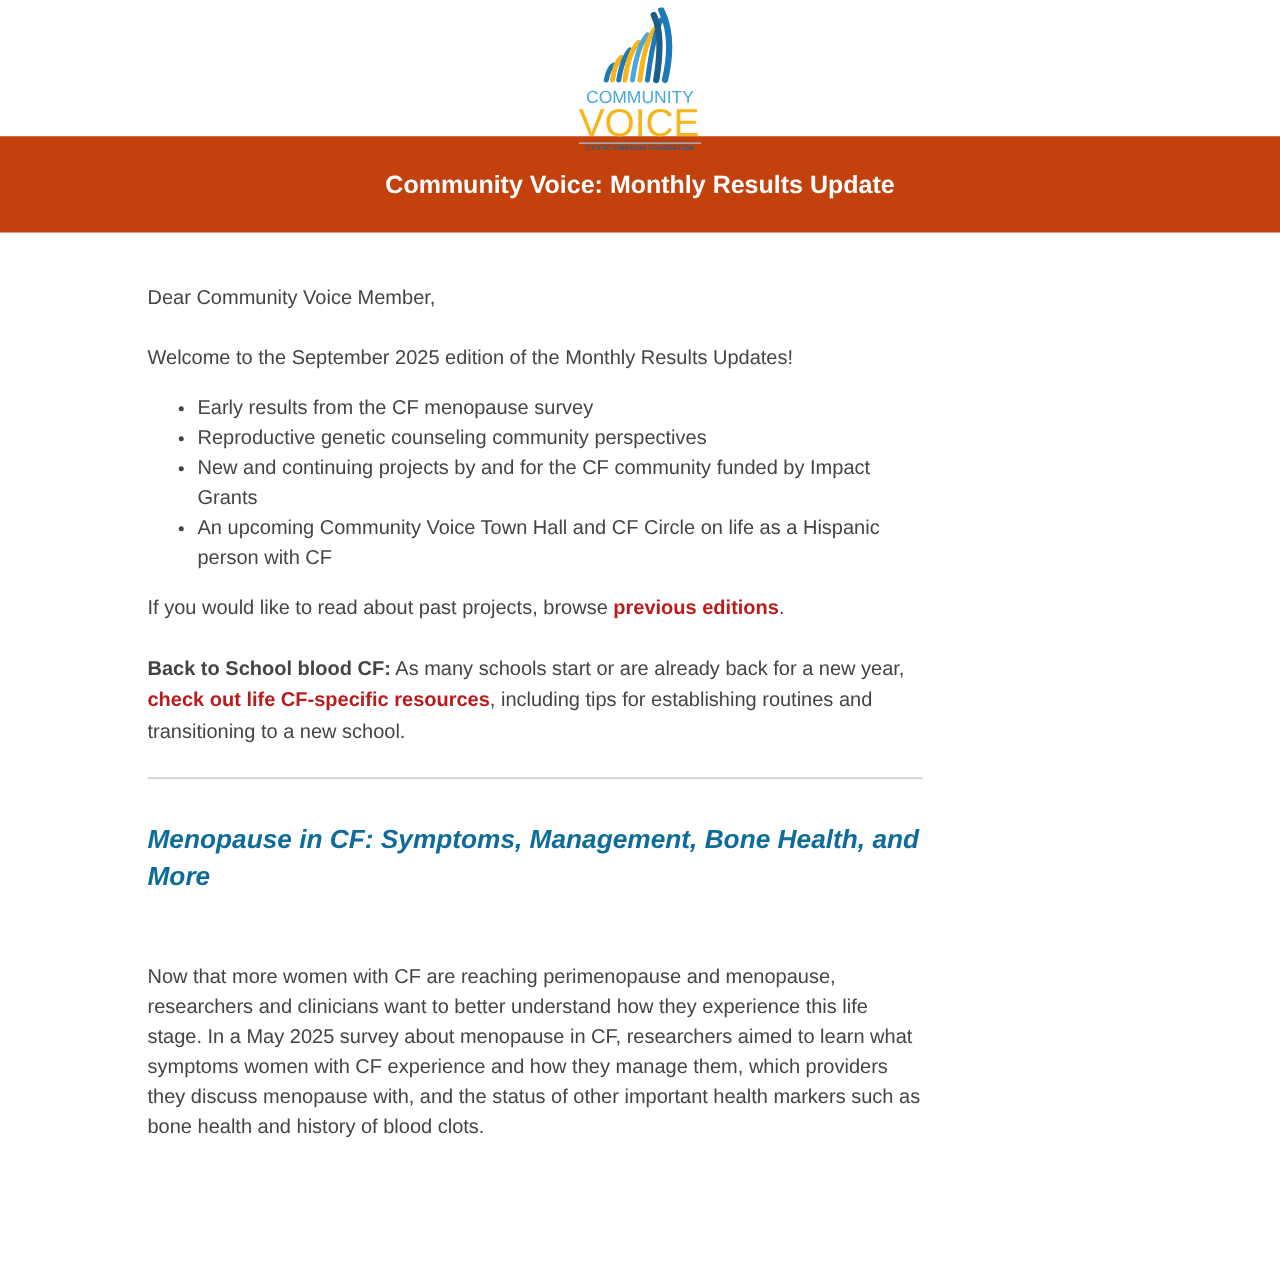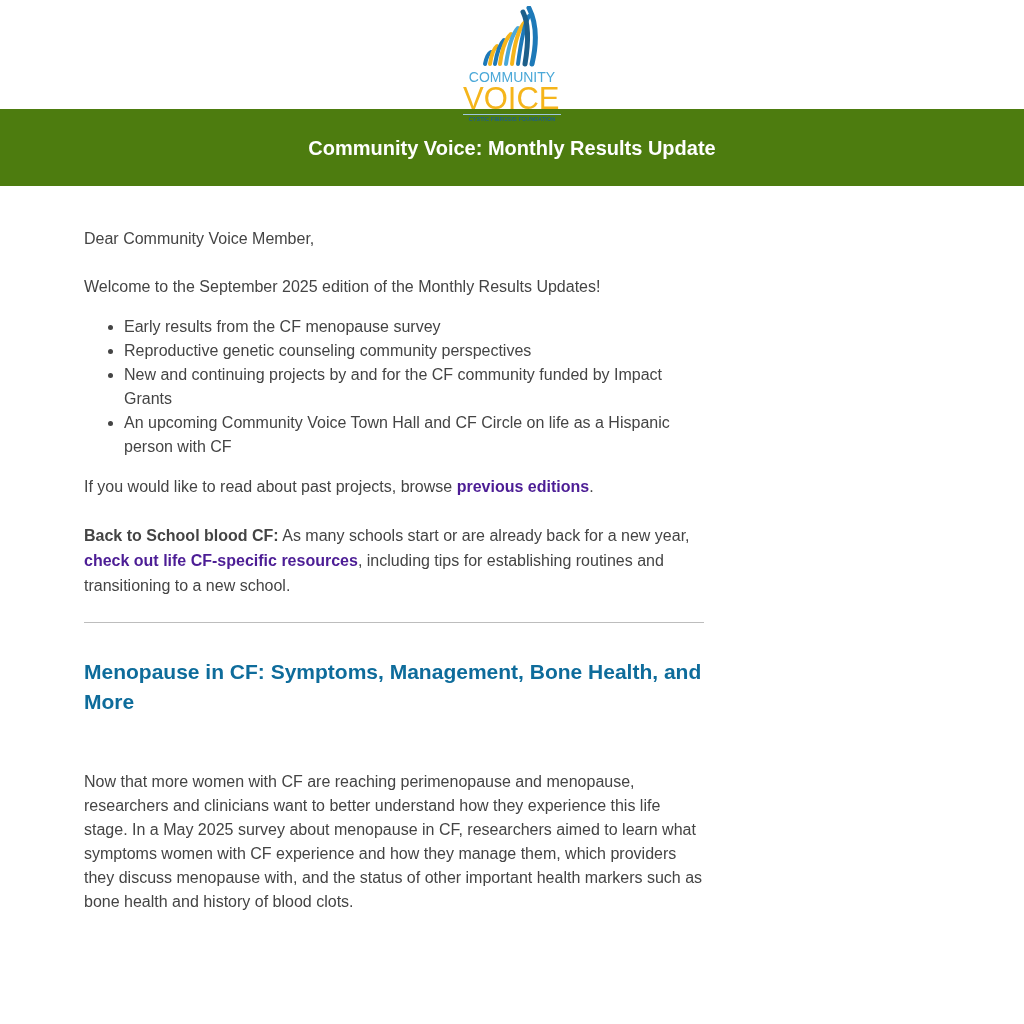--- a/index.html
+++ b/index.html
@@ -22,37 +22,38 @@
   .logo .word-voice {
     position: absolute; left: 0; top: 78px; width: 98px; text-align: left;
     font-size: 31px; font-weight: normal; color: #f5b51b; line-height: 30px; letter-spacing: 0px;
   }
   .logo .word-cff {
     position: absolute; left: 0; top: 108px; width: 98px; text-align: center;
     font-size: 5.4px; font-weight: bold; color: #1d5f8a; line-height: 6px; letter-spacing: 0.1px;
     border-top: 1px solid #9fc7e0; padding-top: 1px;
   }
   .banner {
-    background: #4d7c0f; height: 77px;
+    background: #c2410c; height: 77px;
     display: flex; flex-direction: column; align-items: center; justify-content: center;
     color: #ffffff; font-weight: bold; font-size: 20px; line-height: 24px;
   }
   .content {
-    width: 620px; margin-left: 84px; padding-top: 41px;
+    width: 620px; margin-left: 118px; padding-top: 41px;
     font-size: 16px; line-height: 24px; color: #444444;
   }
   .content p { margin: 0 0 24px 0; }
   .content ul { margin: -8px 0 16px 0; padding-left: 40px; }
   .content li { margin: 0; }
-  .content a { color: #4c1d95; font-weight: bold; text-decoration: none; }
+  .content a { color: #b91c1c; font-weight: bold; text-decoration: none; }
   .content p.spaced { line-height: 25px; }
   .content hr { border: none; border-top: 1px solid #bdbdbd; margin: 8px 0 34px 0; }
   .content h2 {
     color: #0e6c9b; font-size: 21px; line-height: 30px; font-weight: bold;
     margin: 0 0 53px 0;
+    font-style: italic;
   }
 </style>
 </head>
 <body>
 
 <div class="logo-area">
   <div class="logo">
     <svg width="98" height="62" viewBox="0 0 98 62">
       <g fill="none" stroke-linecap="round" stroke-width="4">
         <path d="M22 58 Q24 48 28 46" stroke="#1d79b8"></path>

